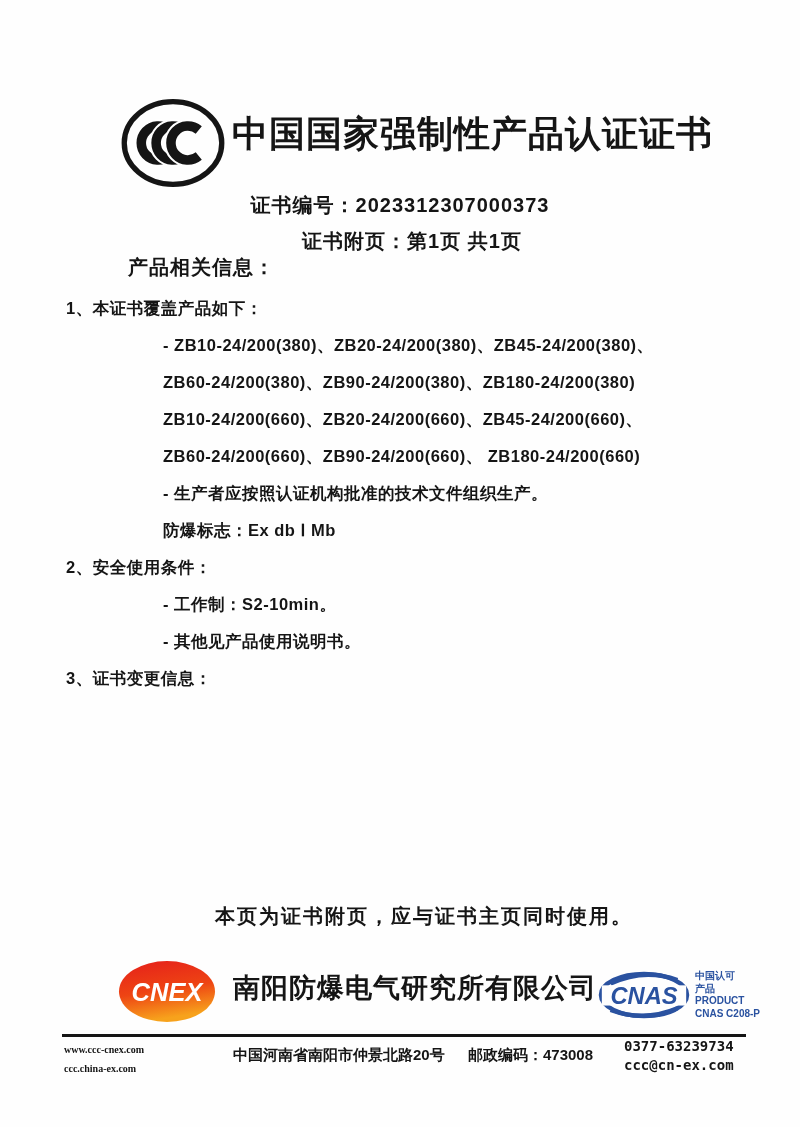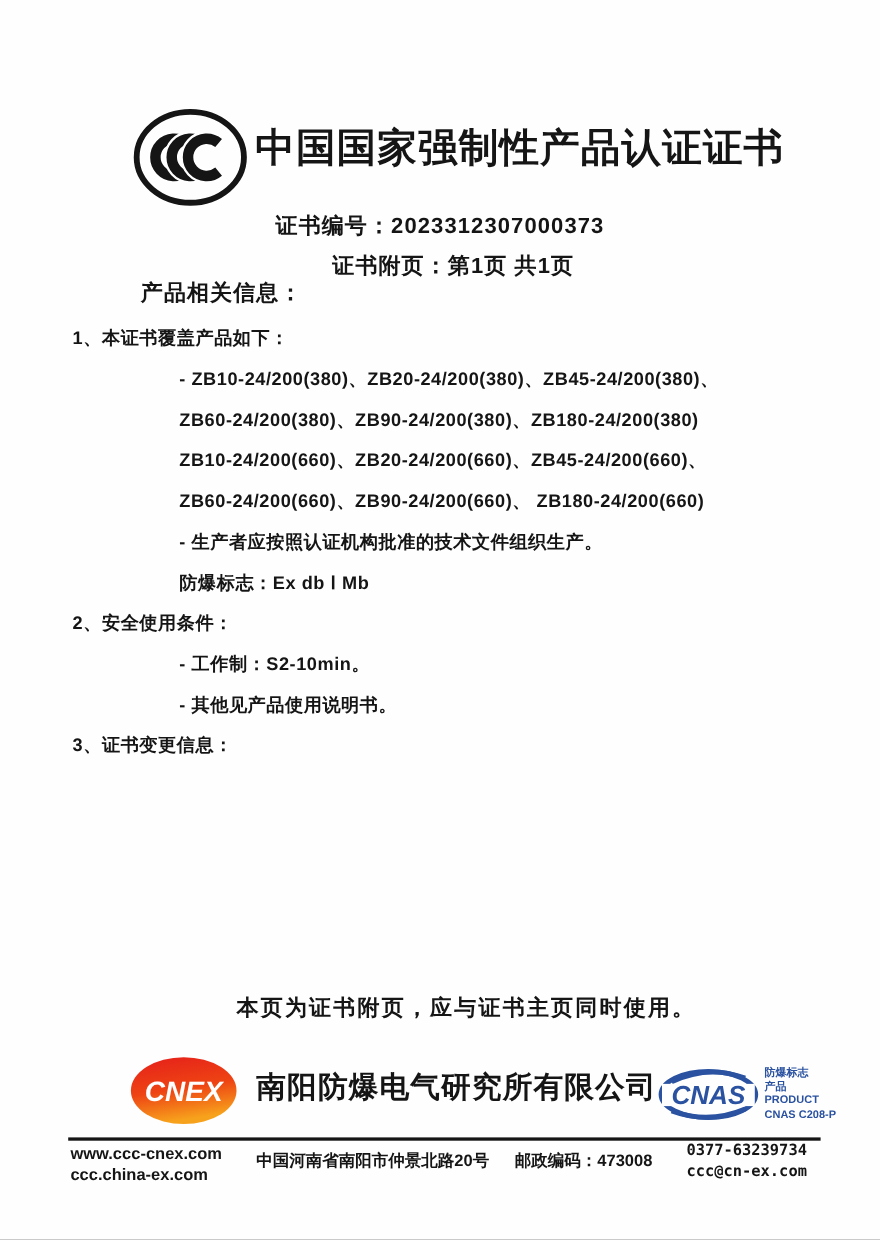--- a/index.html
+++ b/index.html
@@ -34,21 +34,21 @@
   .cnex-logo { position:absolute; left:118px; top:960px; width:98px; height:63px; }
   .company-name { position:absolute; left:225px; top:970px; width:380px; text-align:center;
     font-size:27px; font-weight:600; letter-spacing:1px; white-space:nowrap; }
   .cnas-block { position:absolute; left:596px; top:966px; display:flex; align-items:flex-start; }
   .cnas-logo { width:96px; height:58px; flex:0 0 auto; }
   .cnas-text { margin-left:3px; margin-top:4px; color:#2a52a0; font-size:10px;
     font-weight:bold; line-height:12.5px; white-space:nowrap; }
   
   .divider { position:absolute; left:62px; top:1034px; width:684px; height:3px; background:#151515; }
   .web-block { position:absolute; left:64px; top:1040px;
-    font-family:Liberation Sans, sans-serif; font-size:15px; line-height:19px; font-weight:600; }
+    font-family:Liberation Serif, serif; font-size:10px; line-height:19px; font-weight:600; }
   .addr { position:absolute; left:233px; top:1046px; font-size:15px; font-weight:bold; }
   .postal { position:absolute; left:468px; top:1046px; font-size:15px; font-weight:bold; }
   .contact-block { position:absolute; left:624px; top:1037px;
     font-family:"DejaVu Sans Mono", monospace; font-size:14px; line-height:19px; font-weight:600; }
 </style>
 </head>
 <body>
 
 <div class="page">
 
@@ -102,21 +102,21 @@
 
   <div class="cnas-block">
     <svg class="cnas-logo" viewBox="0 0 104 66" aria-hidden="true">
       <ellipse cx="52" cy="33" rx="49" ry="24" fill="none" stroke="#2a52a0" stroke-width="5"></ellipse>
       <path d="M14,20 Q52,2 90,16" fill="none" stroke="#2a52a0" stroke-width="5"></path>
       <rect x="4" y="22" width="96" height="23" fill="#fefefe"></rect>
       <path d="M14,50 Q52,64 90,48" fill="none" stroke="#2a52a0" stroke-width="5"></path>
       <text x="52" y="43" text-anchor="middle" font-family="Liberation Sans, sans-serif" font-size="27" font-weight="bold" font-style="italic" fill="#2a52a0">CNAS</text>
     </svg>
     <div class="cnas-text">
-      <div>防爆标志</div>
+      <div>中国认可</div>
       <div>产品</div>
       <div>PRODUCT</div>
       <div>CNAS C208-P</div>
     </div>
   </div>
 
   <div class="divider"></div>
 
   <div class="web-block">
     <div>www.ccc-cnex.com</div>

